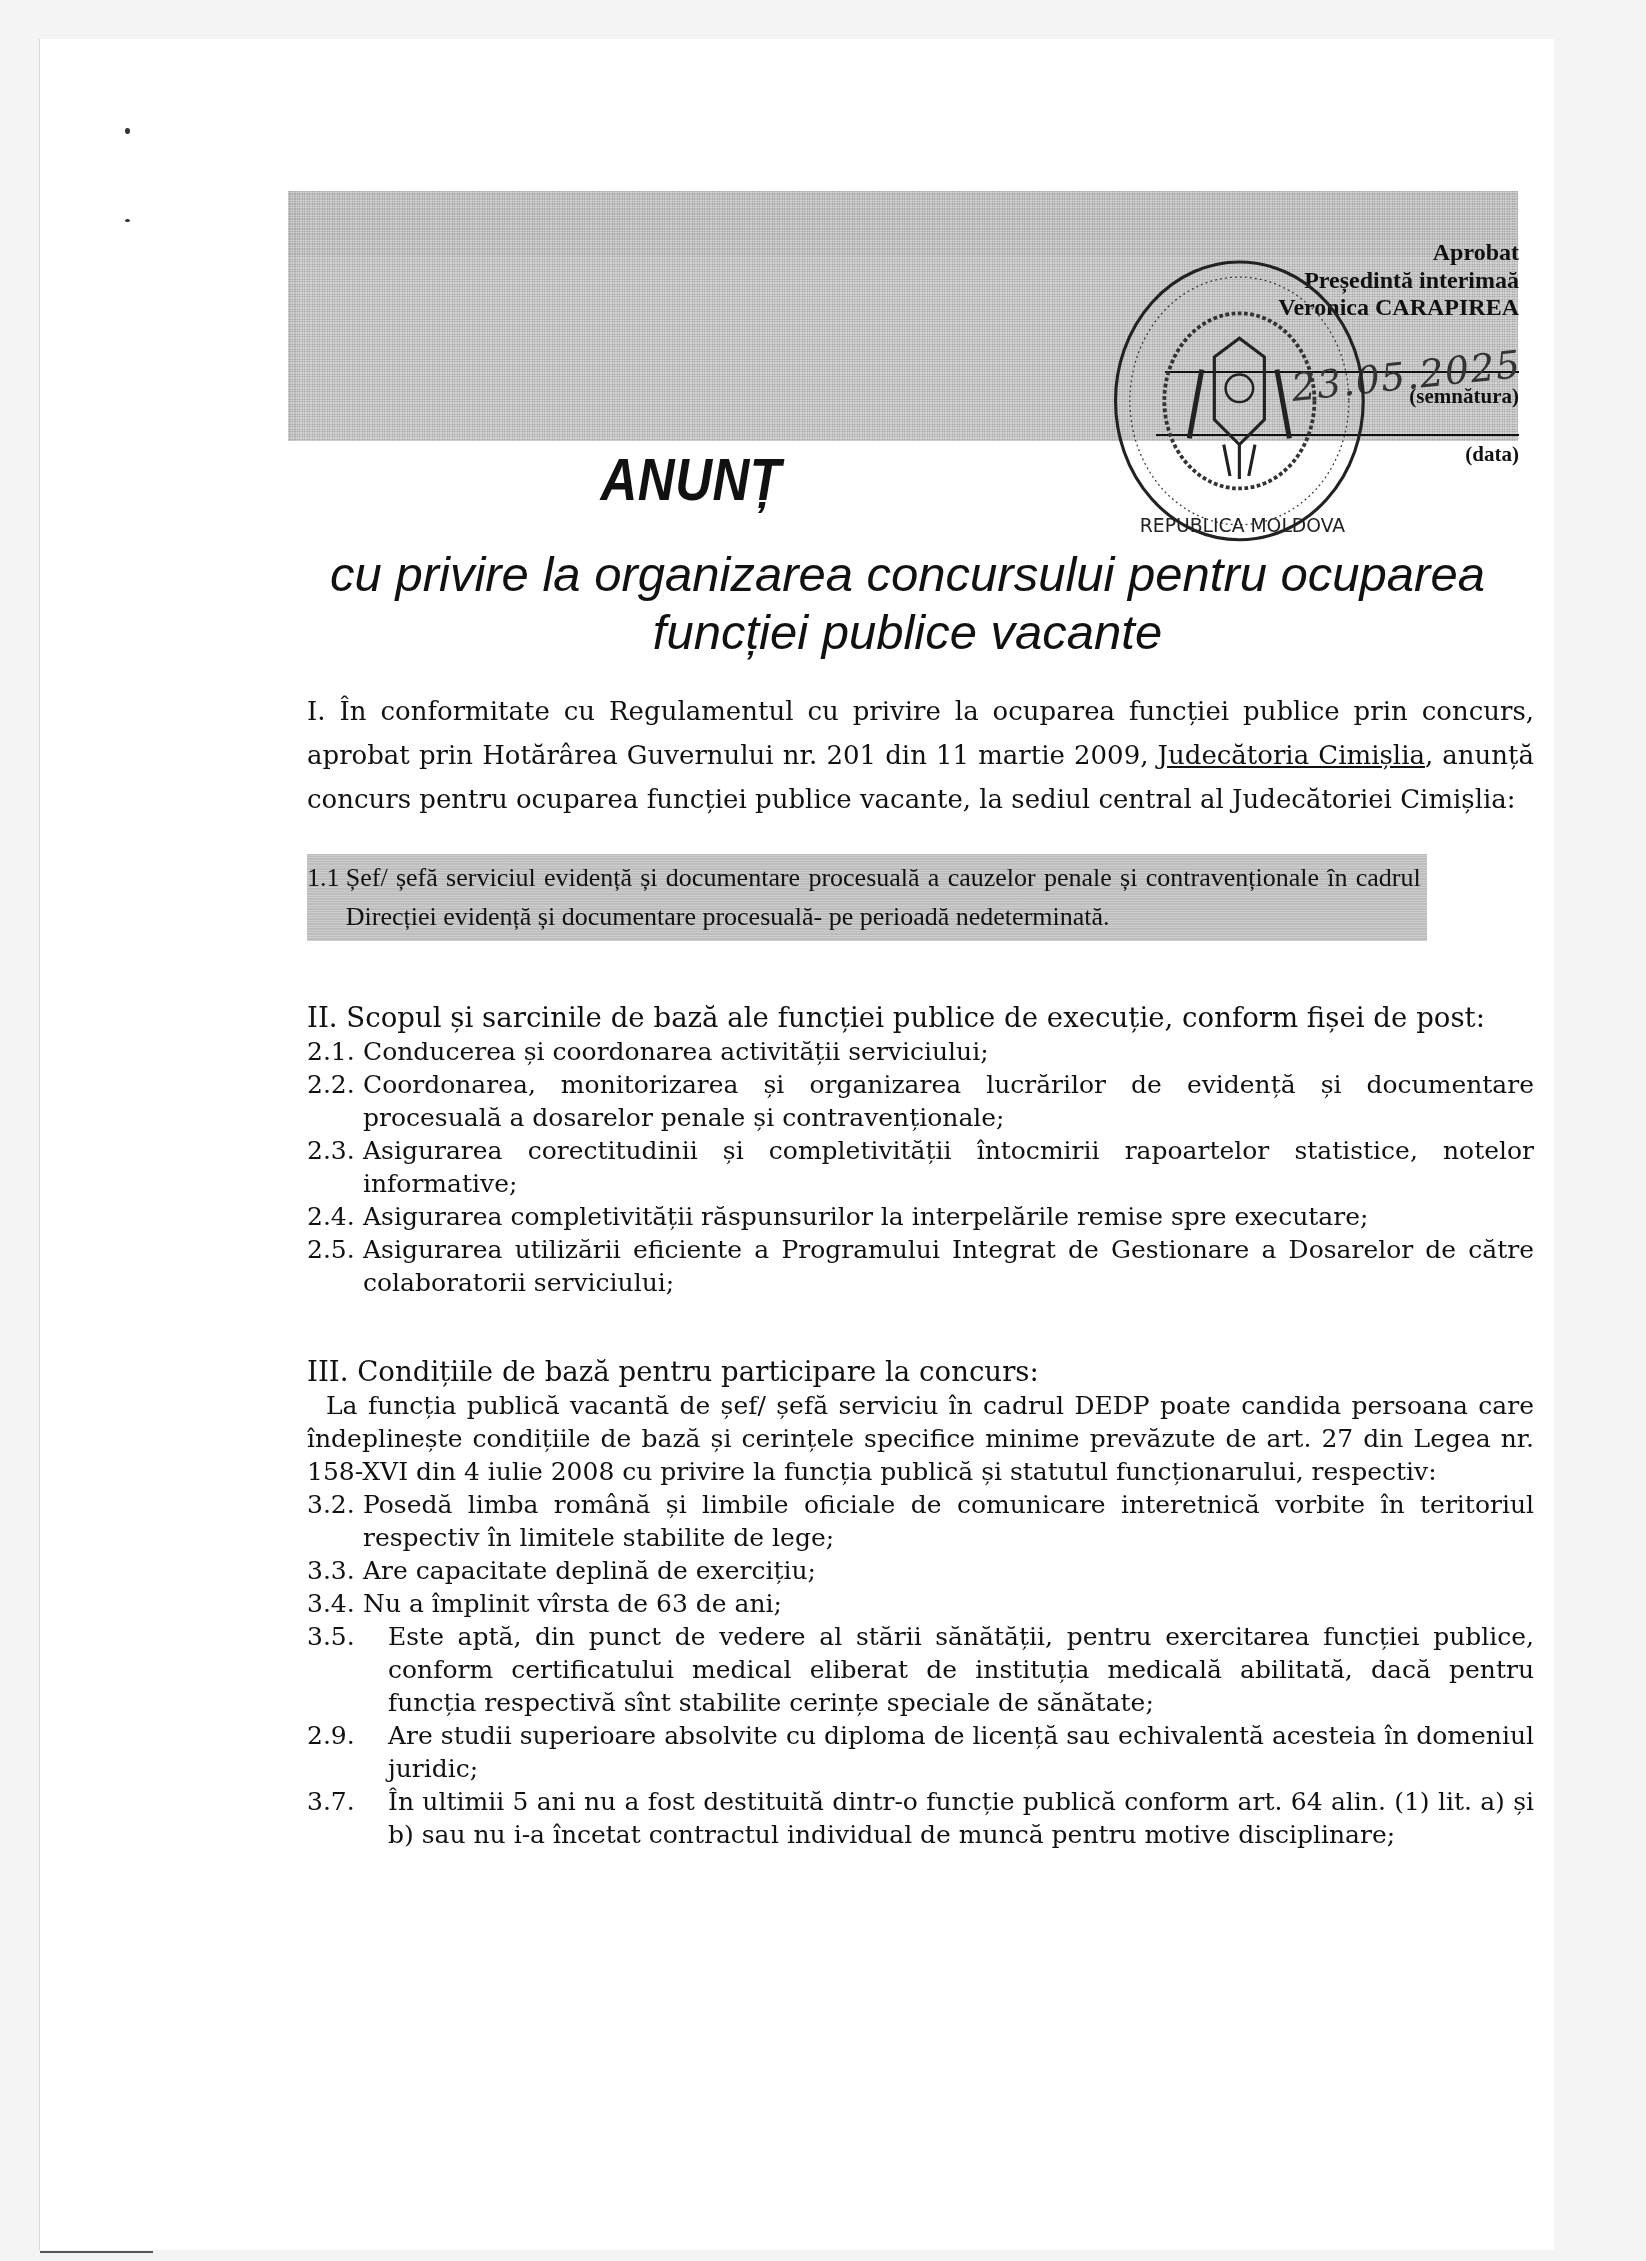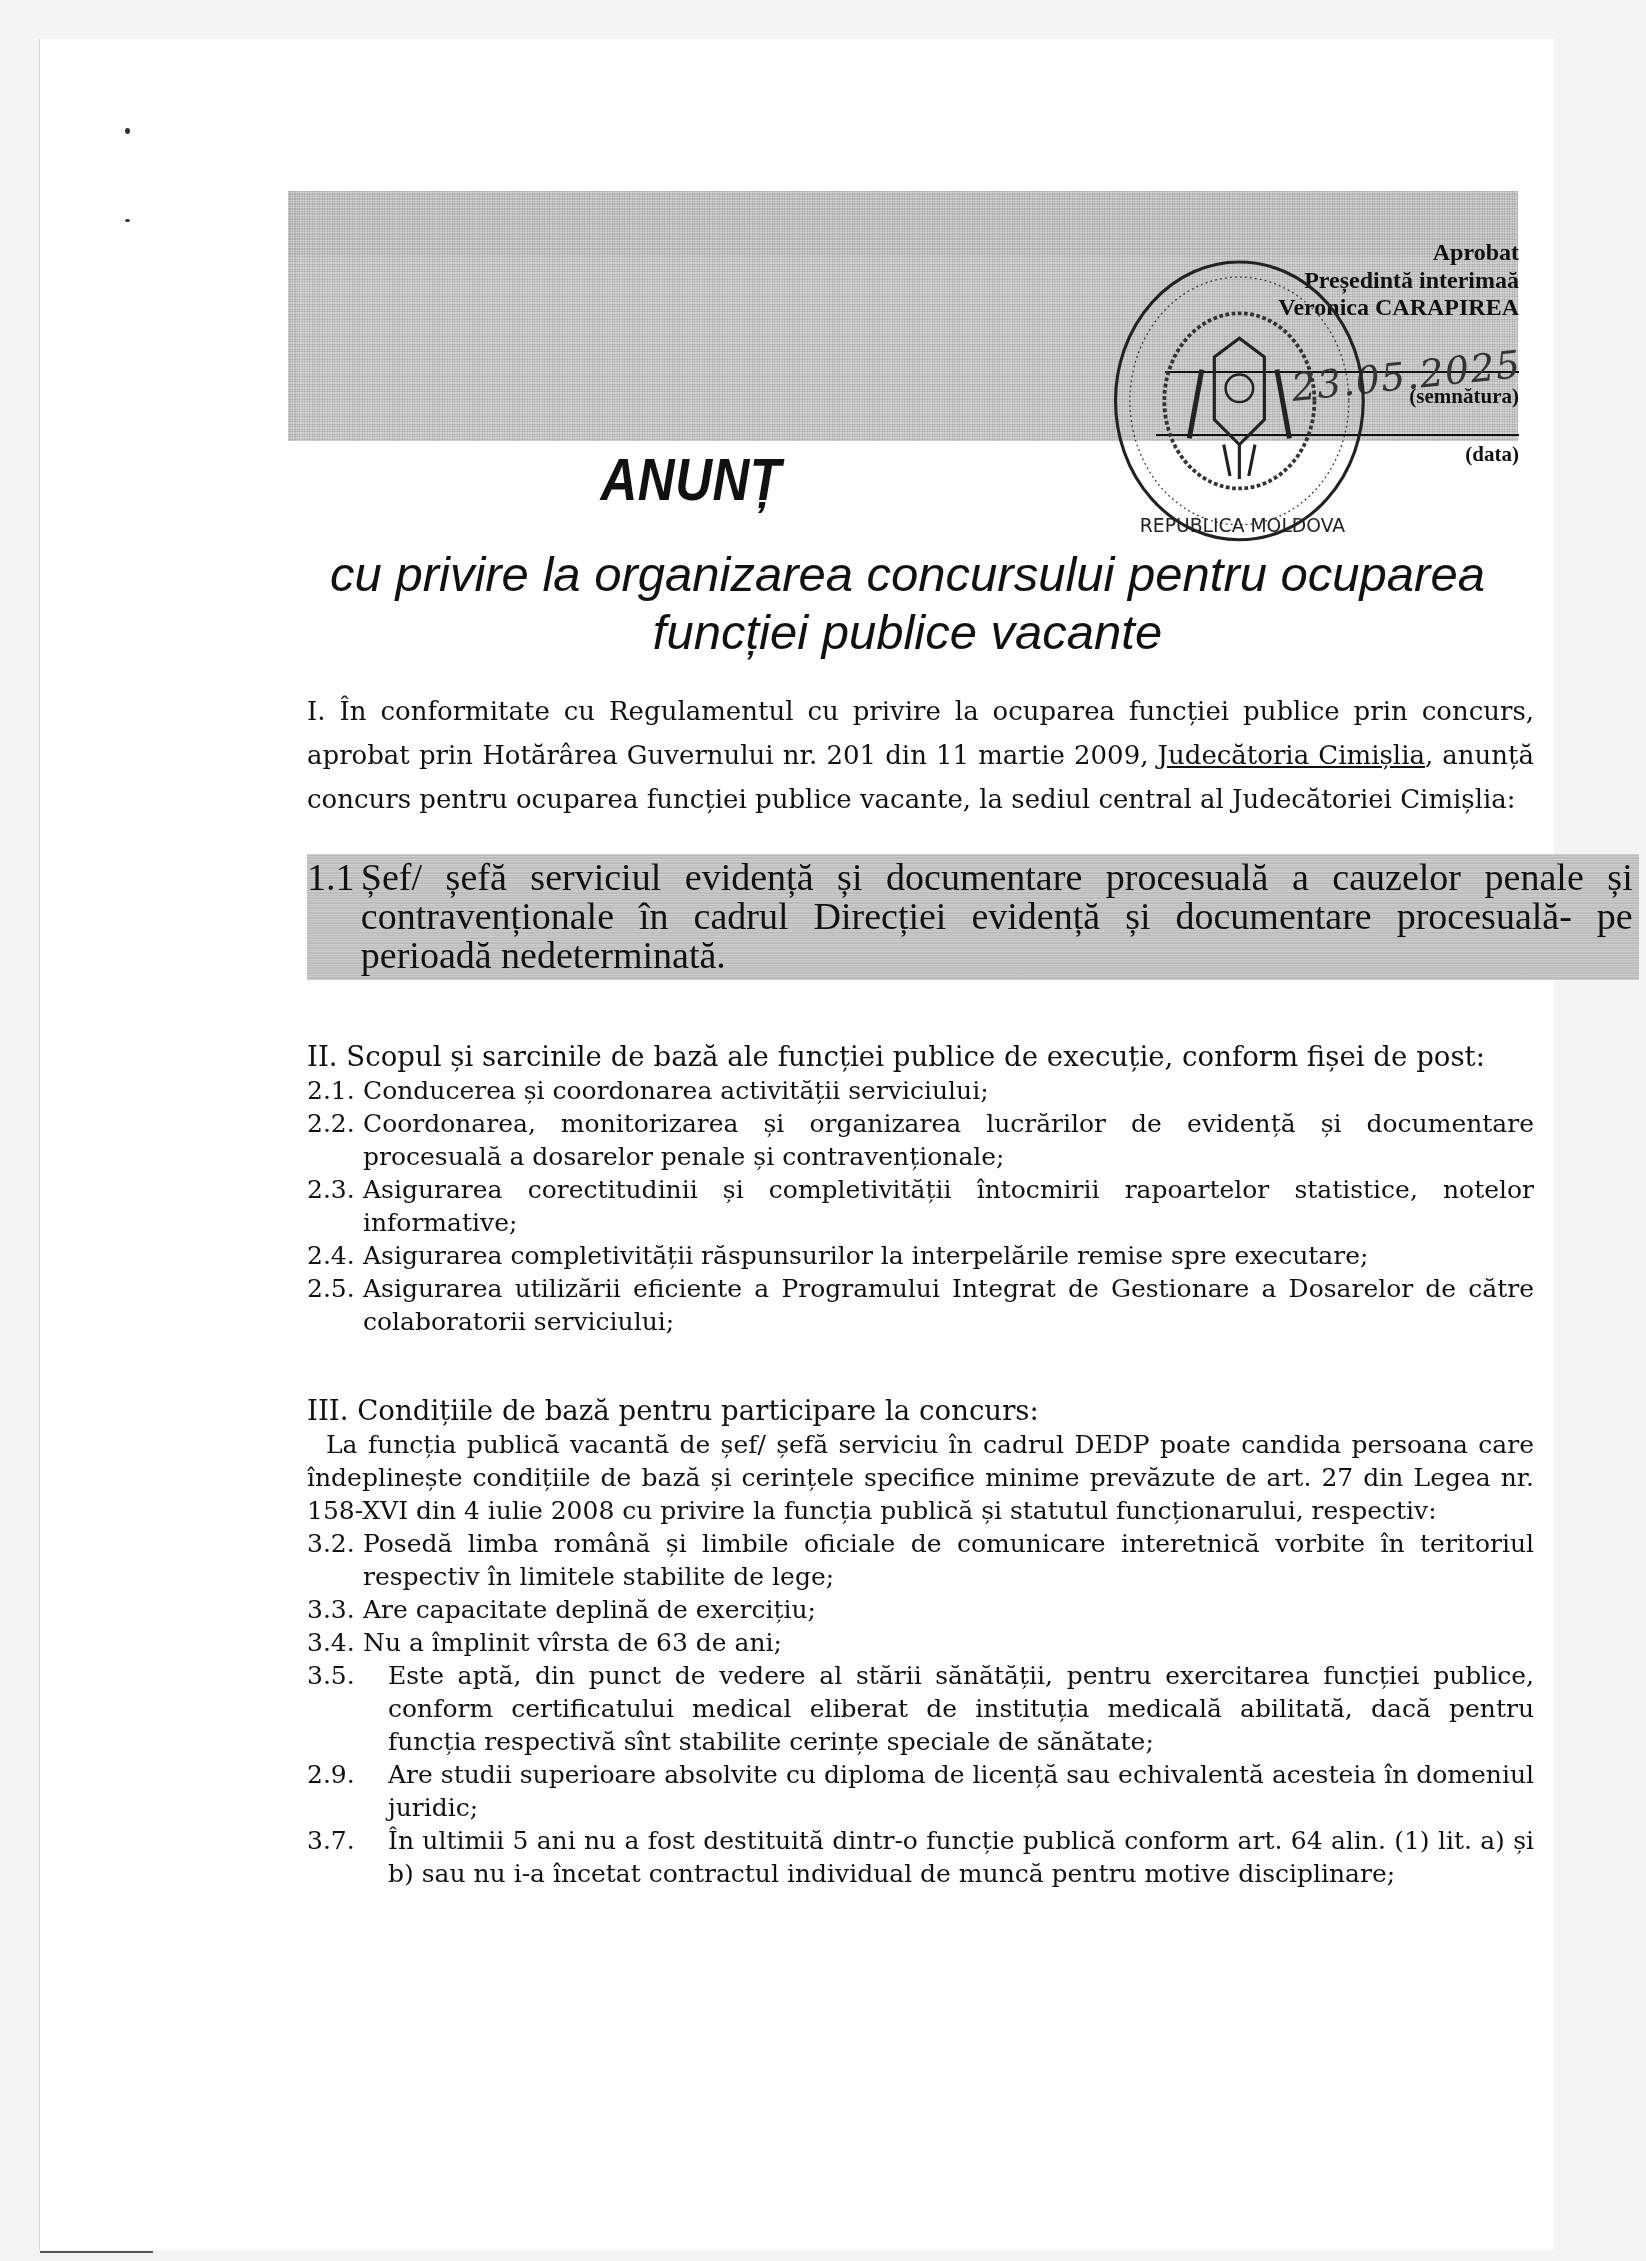--- a/index.html
+++ b/index.html
@@ -49,24 +49,24 @@
     font-family: "Liberation Sans", sans-serif; font-style: italic; font-size: 49px; line-height: 58px;
   }
   .content {
     position: absolute; left: 307px; top: 689px; width: 1227px;
     font-family: "DejaVu Serif", serif; font-size: 25px; line-height: 33px;
   }
   .content p { margin: 0; }
   .s1 { font-weight: normal; text-align: justify; font-size: 26px; line-height: 44px; }
   .s1 u { text-decoration: underline; }
   .position-box {
-    margin-top: 33px; margin-left: 0; width: 1332px; background: #c4c4c4;
+    margin-top: 33px; margin-left: 0; width: 1120px; background: #c4c4c4;
     background-image: repeating-linear-gradient(0deg, rgba(255,255,255,0.15) 0 1.3px, rgba(0,0,0,0.04) 1.3px 2.5px);
     padding: 3.8px 6.3px 5px 0; box-sizing: border-box;
-    font-family: "Liberation Serif", serif; font-size: 38px; line-height: 39px;
+    font-family: "Liberation Serif", serif; font-size: 26px; line-height: 39px;
     display: flex;
   }
   .position-box .num { flex: 0 0 auto; padding-right: 6.3px; }
   .position-box .txt { flex: 1; text-align: justify; }
   .heading { font-weight: normal; font-size: 27.6px; line-height: 34px; margin-top: 60px !important; }
   .h3 { margin-top: 56px !important; }
   .item { display: flex; }
   .item .n { flex: 0 0 56px; }
   .item .t { flex: 1; text-align: justify; }
   .item.wide .n { flex: 0 0 81px; }

